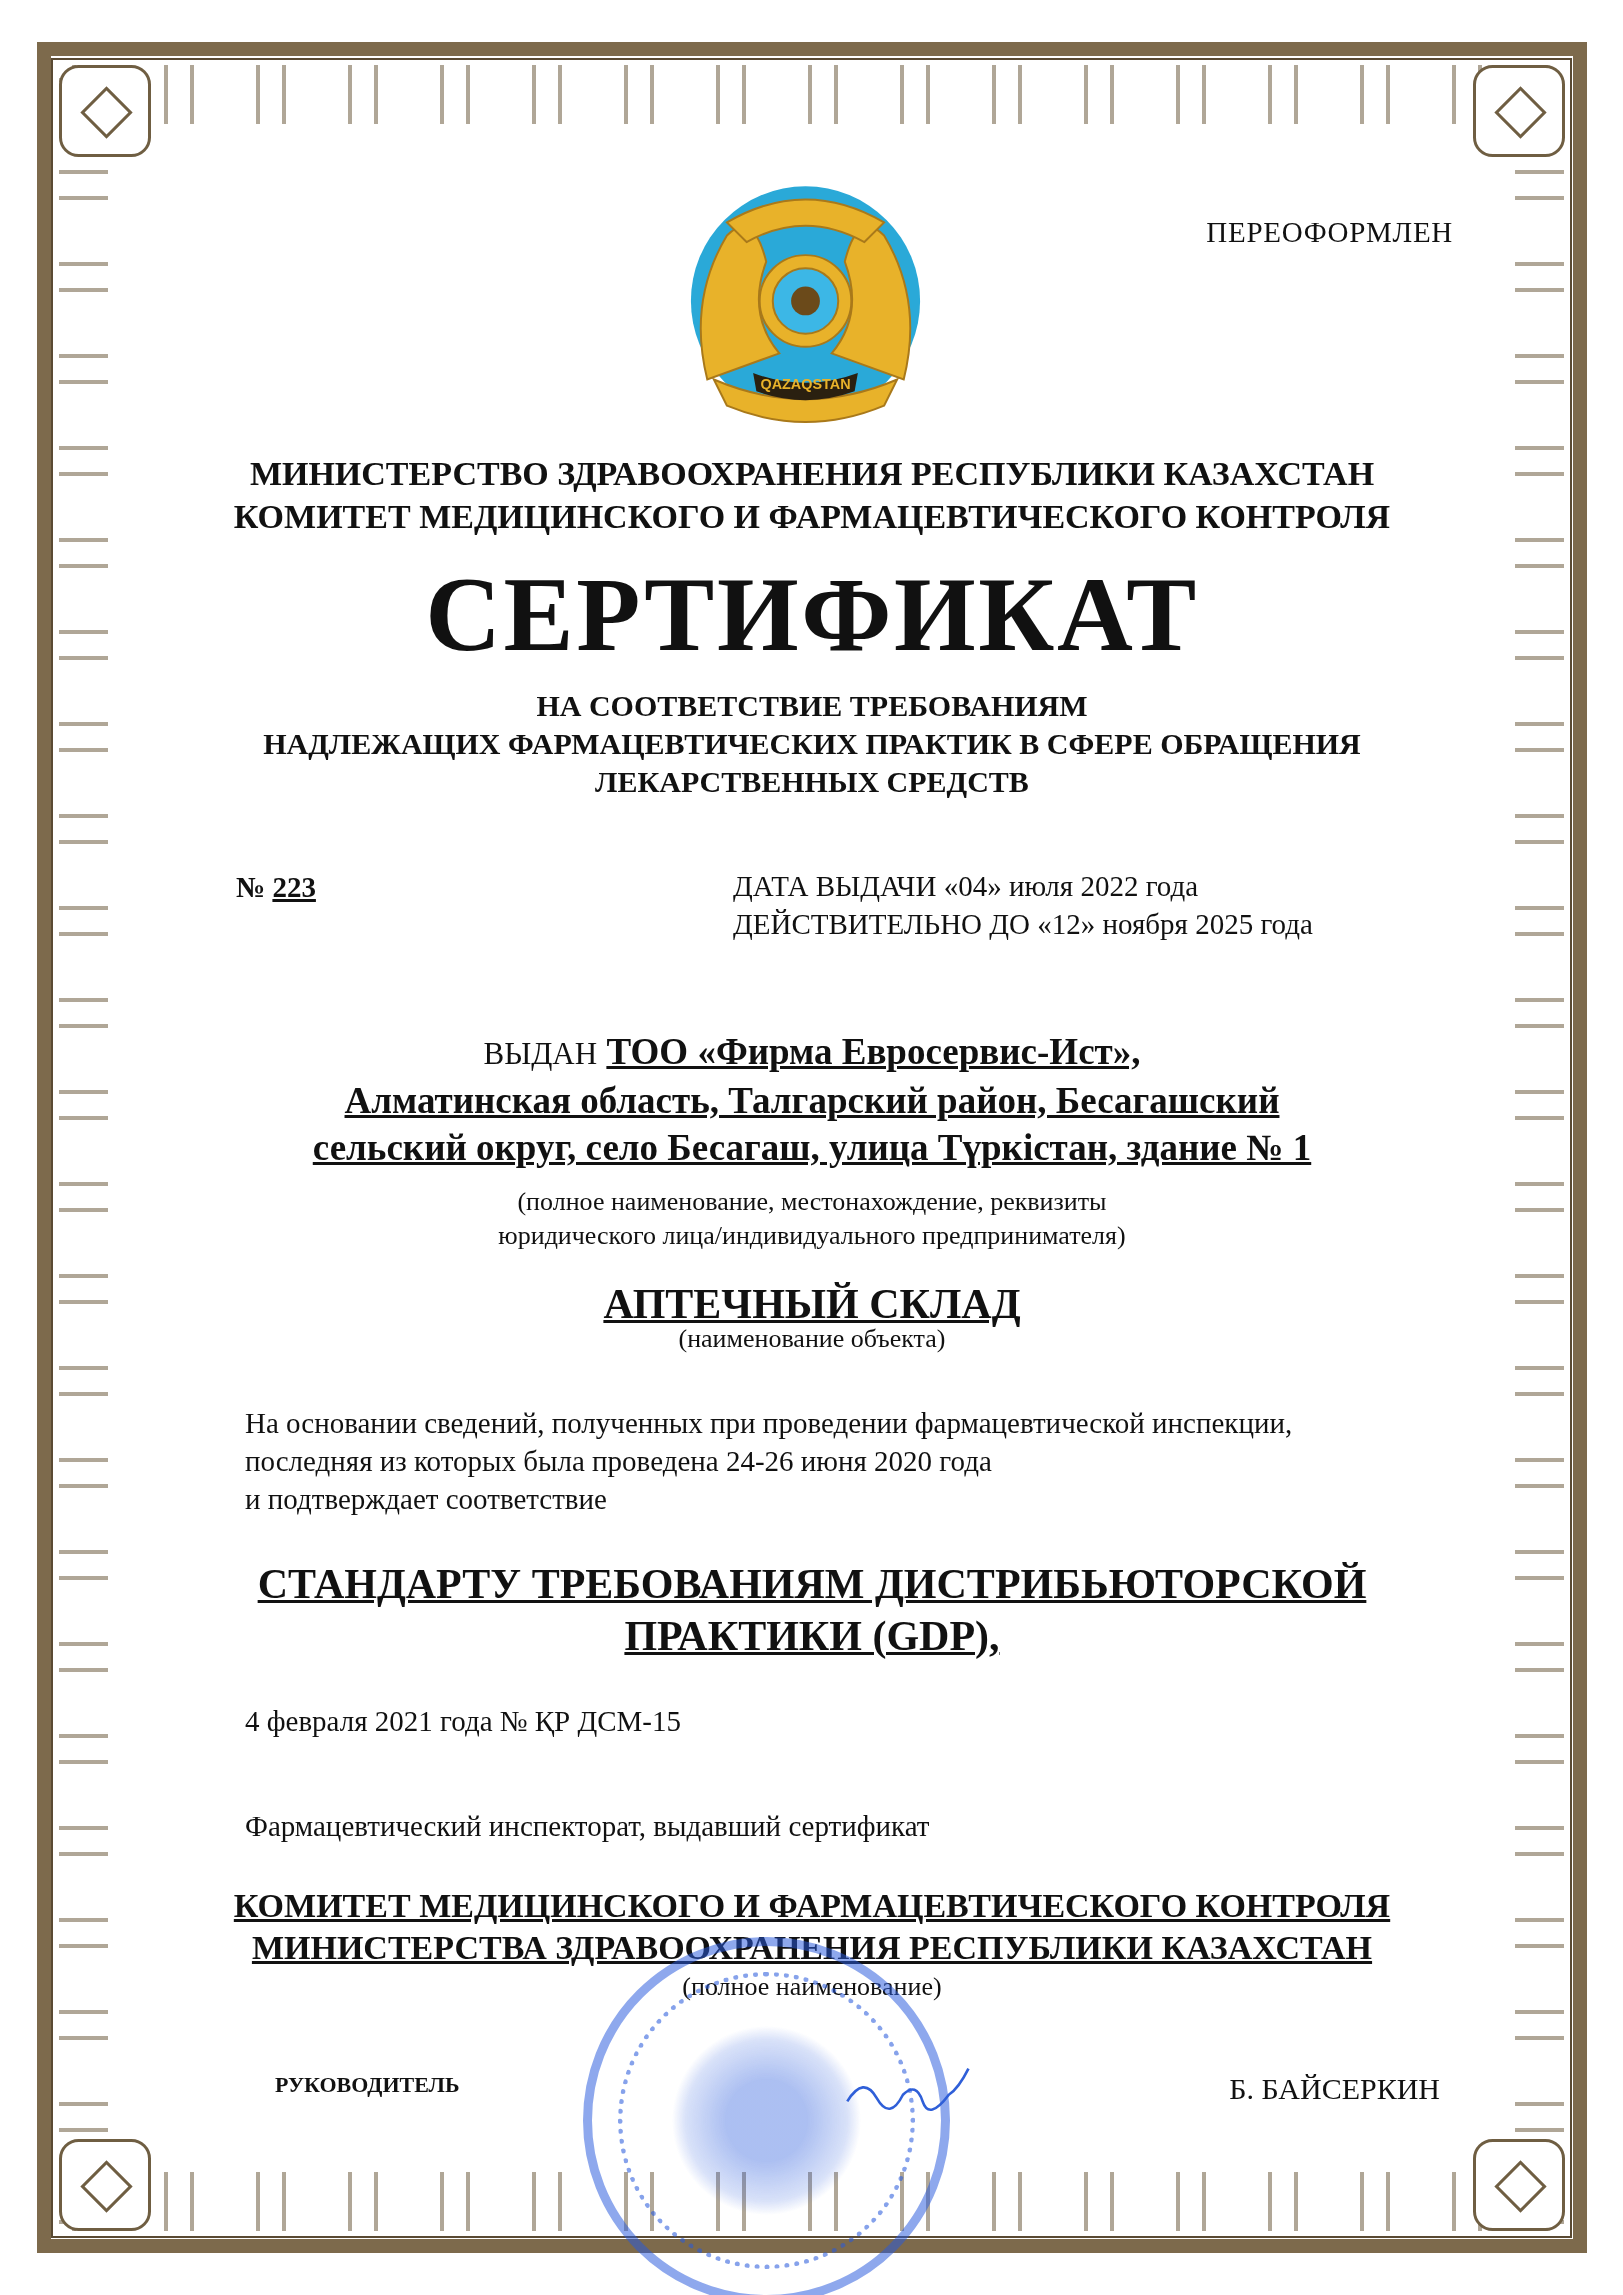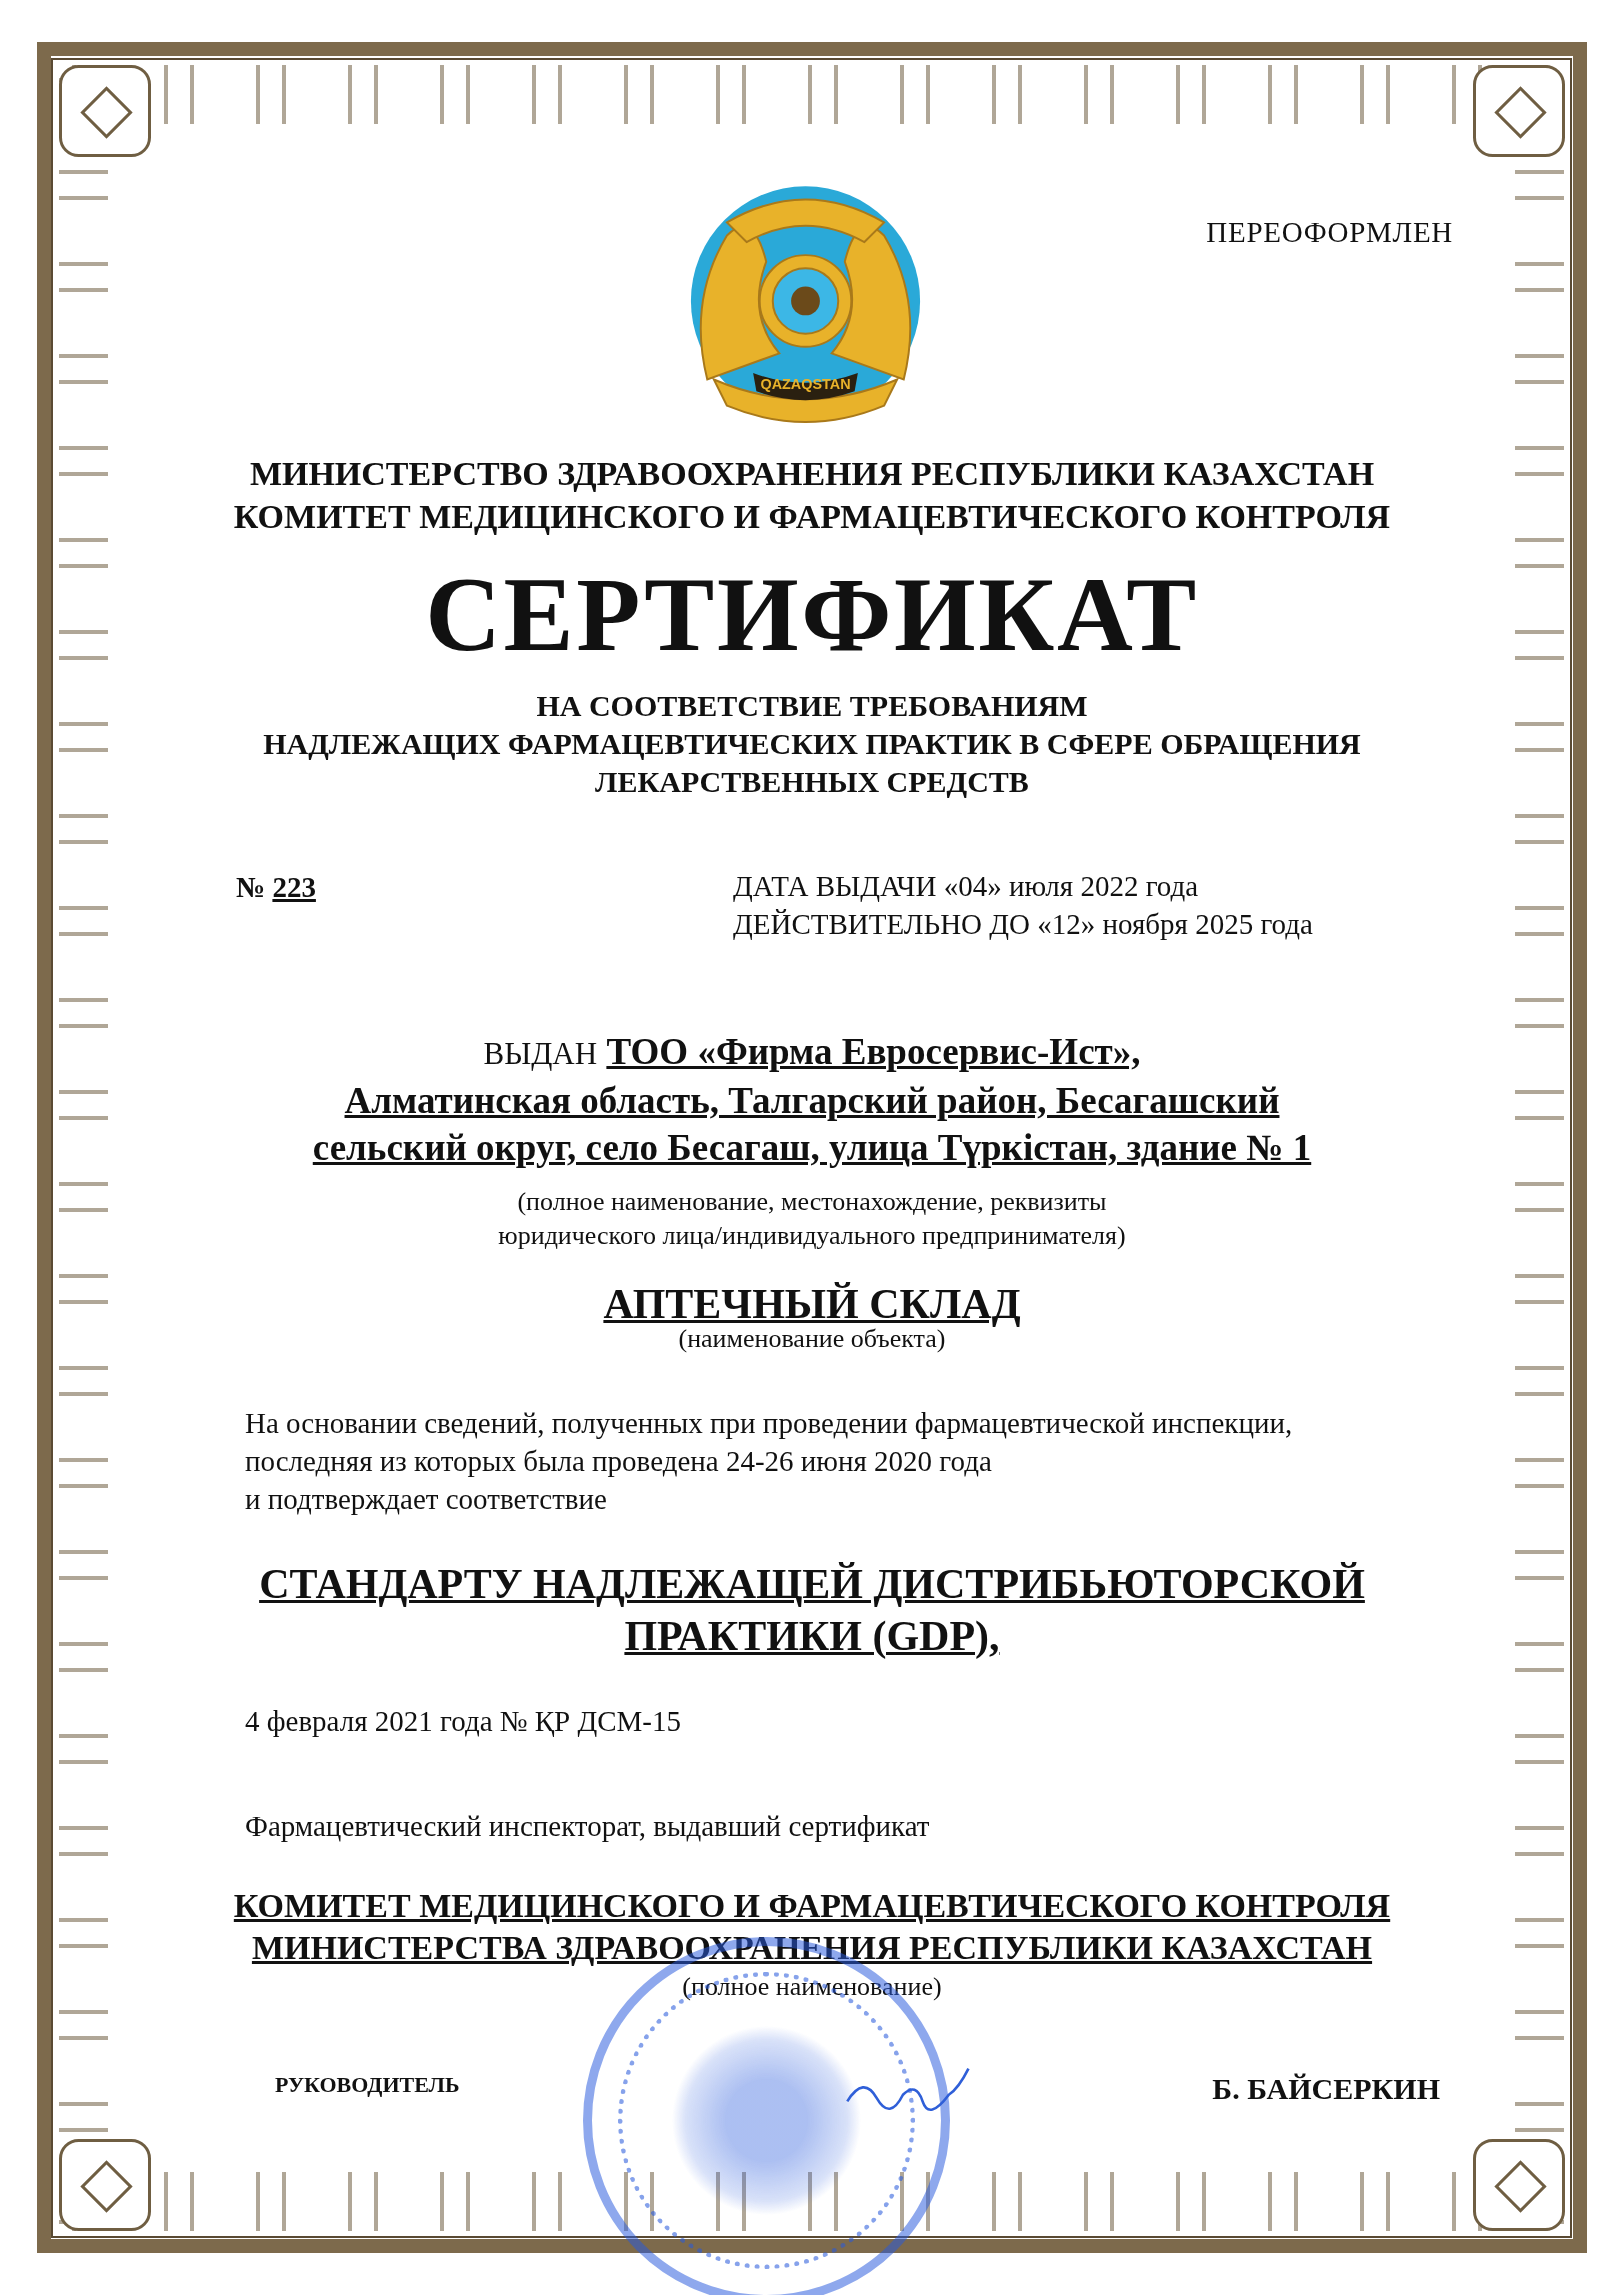--- a/index.html
+++ b/index.html
@@ -46,21 +46,21 @@
   .basis { position: absolute; left: 245px; top: 1404px; width: 1244px; font-size: 29px; line-height: 38px; }
   .standard { top: 1558px; font-size: 42px; font-weight: bold; line-height: 52px; }
   .standard span { text-decoration: underline; text-decoration-thickness: 2.6px; }
   .order { position: absolute; left: 245px; top: 1702px; width: 1244px; font-size: 29px; line-height: 38px; }
   .inspectorate-label { position: absolute; left: 245px; top: 1810px; font-size: 29px; }
   .inspectorate { top: 1885px; font-size: 34px; font-weight: bold; line-height: 42px; }
   .inspectorate span { text-decoration: underline; text-decoration-thickness: 2.6px; }
   .hint3 { top: 1970px; }
 
   .head-label { position: absolute; left: 275px; top: 2072px; font-size: 22px; font-weight: bold; }
-  .head-name { position: absolute; right: 183px; top: 2072px; font-size: 30px; font-weight: bold; }
+  .head-name { position: absolute; right: 183px; top: 2072px; font-size: 30px; font-weight: normal; }
 
   .stamp { position: absolute; left: 583px; top: 1937px; width: 367px; height: 367px; border-radius: 50%;
            border: 9.2px solid rgba(40,90,220,.75); box-sizing: border-box; opacity: .7; }
   .stamp::before { content: ""; position: absolute; inset: 26px; border-radius: 50%; border: 5.2px dotted rgba(40,90,220,.8); }
   .stamp::after { content: ""; position: absolute; inset: 79px; border-radius: 50%; background: radial-gradient(circle, rgba(40,90,220,.55) 0 30%, rgba(40,90,220,.25) 60%, transparent 70%); }
   .signature { position: absolute; left: 844px; top: 2062px; width: 131px; height: 59px; }
 </style>
 </head>
 <body>
 
@@ -132,21 +132,21 @@
 <div class="center-block object">АПТЕЧНЫЙ СКЛАД</div>
 <div class="center-block hint hint2">(наименование объекта)</div>
 
 <div class="basis">
   <div>На основании сведений, полученных при проведении фармацевтической инспекции,</div>
   <div>последняя из которых была проведена 24-26 июня 2020 года</div>
   <div>и подтверждает соответствие</div>
 </div>
 
 <div class="center-block standard">
-  <div><span>СТАНДАРТУ НАДЛЕЖАЩЕЙ ДИСТРИБЬЮТОРСКОЙ</span></div>
+  <div><span>СТАНДАРТУ ТРЕБОВАНИЯМ ДИСТРИБЬЮТОРСКОЙ</span></div>
   <div><span>ПРАКТИКИ (GDP),</span></div>
 </div>
 
 <div class="order">
   <div>4 февраля 2021 года № ҚР ДСМ-15</div>
 </div>
 
 <div class="inspectorate-label">Фармацевтический инспекторат, выдавший сертификат</div>
 
 <div class="center-block inspectorate">

